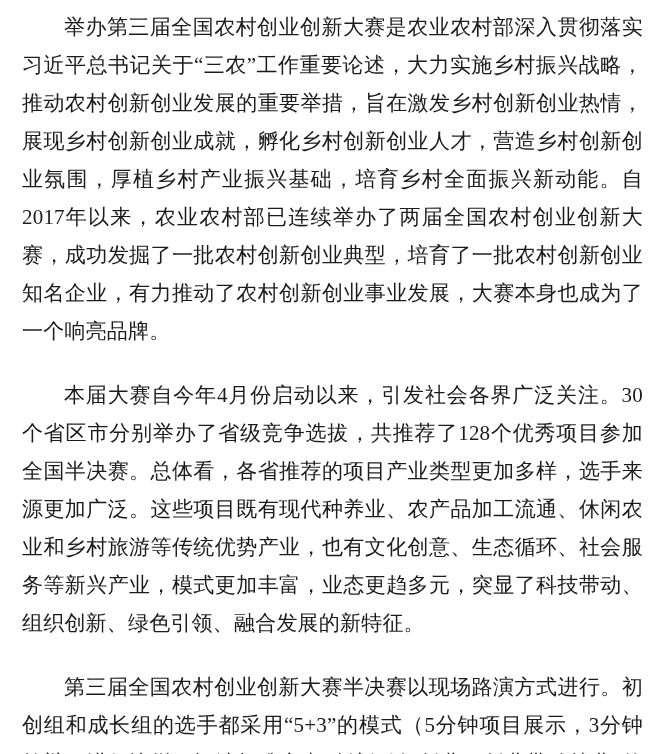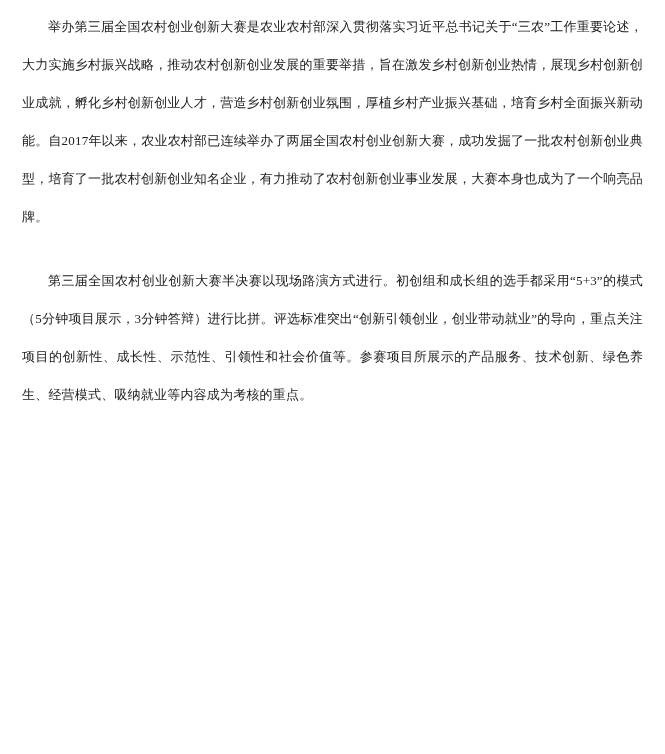--- a/index.html
+++ b/index.html
@@ -18,34 +18,35 @@
     height: 754px;
     box-sizing: border-box;
     padding: 8px 22px 0 22px;
     background: #ffffff;
   }
   .doc-body {
     display: block;
   }
   .para {
     margin: 0 0 26px 0;
-    font-size: 13px;
+    font-size: 21px;
     line-height: 38px;
     color: #1b1b1b;
     text-align: justify;
     text-justify: inter-ideograph;
     text-indent: 2em;
     letter-spacing: 0.2px;
     font-weight: 400;
   }
   .para:last-child {
     margin-bottom: 0;
   }
 </style>
 </head>
 <body>
 
 <div class="page">
   <div class="doc-body">
     <p class="para">举办第三届全国农村创业创新大赛是农业农村部深入贯彻落实习近平总书记关于“三农”工作重要论述，大力实施乡村振兴战略，推动农村创新创业发展的重要举措，旨在激发乡村创新创业热情，展现乡村创新创业成就，孵化乡村创新创业人才，营造乡村创新创业氛围，厚植乡村产业振兴基础，培育乡村全面振兴新动能。自2017年以来，农业农村部已连续举办了两届全国农村创业创新大赛，成功发掘了一批农村创新创业典型，培育了一批农村创新创业知名企业，有力推动了农村创新创业事业发展，大赛本身也成为了一个响亮品牌。</p>
+    <p class="para">本届大赛自今年4月份启动以来，引发社会各界广泛关注。30个省区市分别举办了省级竞争选拔，共推荐了128个优秀项目参加全国半决赛。总体看，各省推荐的项目产业类型更加多样，选手来源更加广泛。这些项目既有现代种养业、农产品加工流通、休闲农业和乡村旅游等传统优势产业，也有文化创意、生态循环、社会服务等新兴产业，模式更加丰富，业态更趋多元，突显了科技带动、组织创新、绿色引领、融合发展的新特征。</p>
     <p class="para">第三届全国农村创业创新大赛半决赛以现场路演方式进行。初创组和成长组的选手都采用“5+3”的模式（5分钟项目展示，3分钟答辩）进行比拼。评选标准突出“创新引领创业，创业带动就业”的导向，重点关注项目的创新性、成长性、示范性、引领性和社会价值等。参赛项目所展示的产品服务、技术创新、绿色养生、经营模式、吸纳就业等内容成为考核的重点。</p>
   </div>
 </div>
 
 </body></html>

